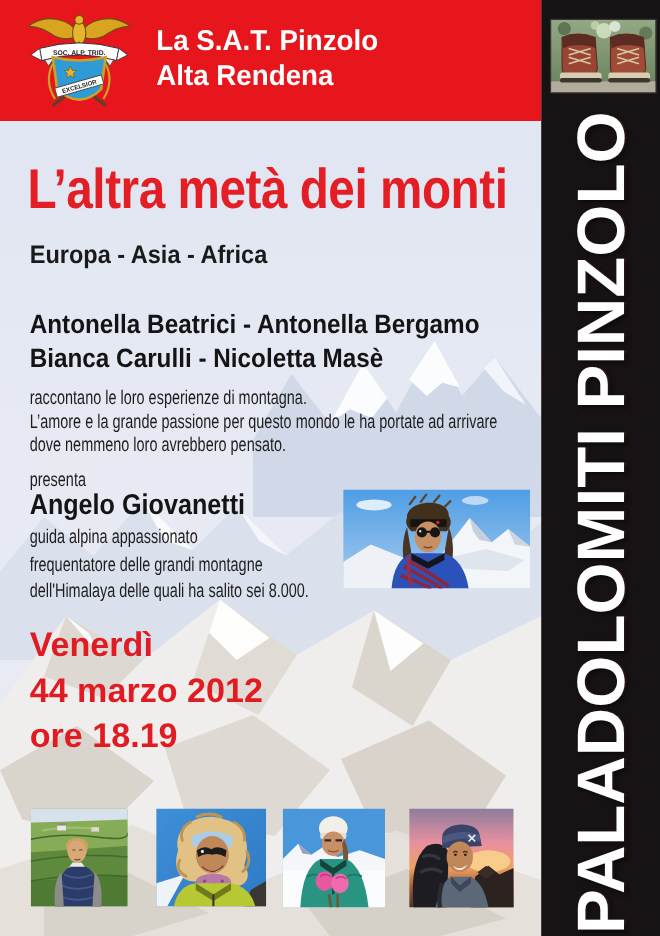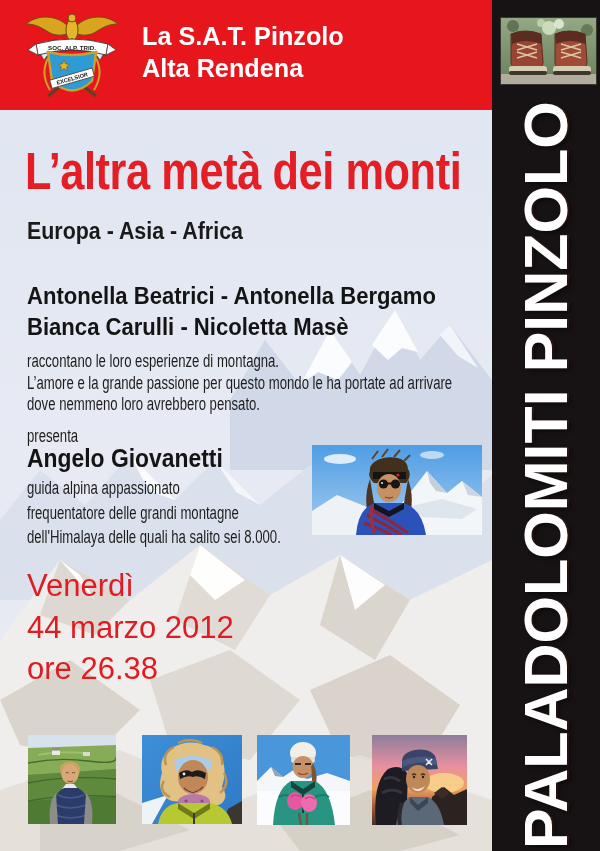--- a/index.html
+++ b/index.html
@@ -24,21 +24,21 @@
   .speakers{position:absolute;left:27px;top:280px;color:#141414;font-weight:bold;font-size:24px;
     line-height:31px;white-space:nowrap;transform:scaleX(.92);transform-origin:0 0;}
   .desc{position:absolute;left:27px;top:351px;color:#1d1d1d;font-size:18px;line-height:21.5px;
     white-space:nowrap;transform:scaleX(.73);transform-origin:0 0;}
   .presenta{position:absolute;left:27px;top:426px;color:#1d1d1d;font-size:18px;
     white-space:nowrap;transform:scaleX(.73);transform-origin:0 0;}
   .presenter-name{position:absolute;left:27px;top:443px;color:#141414;font-weight:bold;font-size:26px;
     white-space:nowrap;transform:scaleX(.88);transform-origin:0 0;}
   .bio{position:absolute;left:27px;top:476px;color:#1d1d1d;font-size:18px;line-height:24.5px;
     white-space:nowrap;transform:scaleX(.73);transform-origin:0 0;}
-  .event{position:absolute;left:27px;top:565px;color:#e01b22;font-weight:normal;font-size:31px;
+  .event{position:absolute;left:27px;top:565px;color:#e01b22;font-weight:bold;font-size:31px;
     line-height:41.5px;white-space:nowrap;}
   .presenter-photo{position:absolute;left:312px;top:445px;width:170px;height:90px;}
   .photo{position:absolute;top:735px;height:89px;}
   .photo svg{display:block;}
   
   .sidebar{position:absolute;left:492px;top:0;width:108px;height:851px;background:#171314;}
   .boots{position:absolute;left:8px;top:17px;width:95px;height:66px;border:1px solid #3a3434;}
   .vertical-title{
     position:absolute;left:516px;top:849px;width:760px;
     transform:rotate(-90deg);transform-origin:0 0;
@@ -180,21 +180,21 @@
       <path d="M44,90 Q46,64 62,58 L92,58 Q110,64 114,90 Z" fill="#2a52b8"></path>
       <path d="M62,58 L77,66 L92,58 L92,64 L77,72 L62,64 Z" fill="#15151f"></path>
 
       <path d="M58,64 Q76,74 96,88 M55,70 Q74,80 90,90 M52,78 Q68,84 80,90" stroke="#8a2840" stroke-width="3.2" fill="none"></path>
       <path d="M60,60 Q58,74 62,88" stroke="#9a3048" stroke-width="3" fill="none"></path>
     </svg>
 
     <div class="event">
       <div>Venerdì</div>
       <div>44 marzo 2012</div>
-      <div>ore 26.38</div>
+      <div>ore 18.19</div>
     </div>
 
     <div class="photo" style="left:28px">
       <svg width="88" height="89" viewBox="0 0 88 89" aria-hidden="true">
         <rect width="88" height="89" fill="#6f9a48"></rect>
         <rect width="88" height="13" fill="#d8e2ec"></rect>
         <polygon points="0,13 88,10 88,34 0,40" fill="#86ac58"></polygon>
         <polygon points="0,40 88,34 88,60 0,66" fill="#5f8a3e"></polygon>
         <polygon points="0,66 88,60 88,89 0,89" fill="#4e7a34"></polygon>
         <path d="M0,28 Q30,22 60,26 T88,22 M0,48 Q40,40 88,44 M0,66 Q44,58 88,62" stroke="#3f6a2c" stroke-width="1.4" fill="none"></path>

